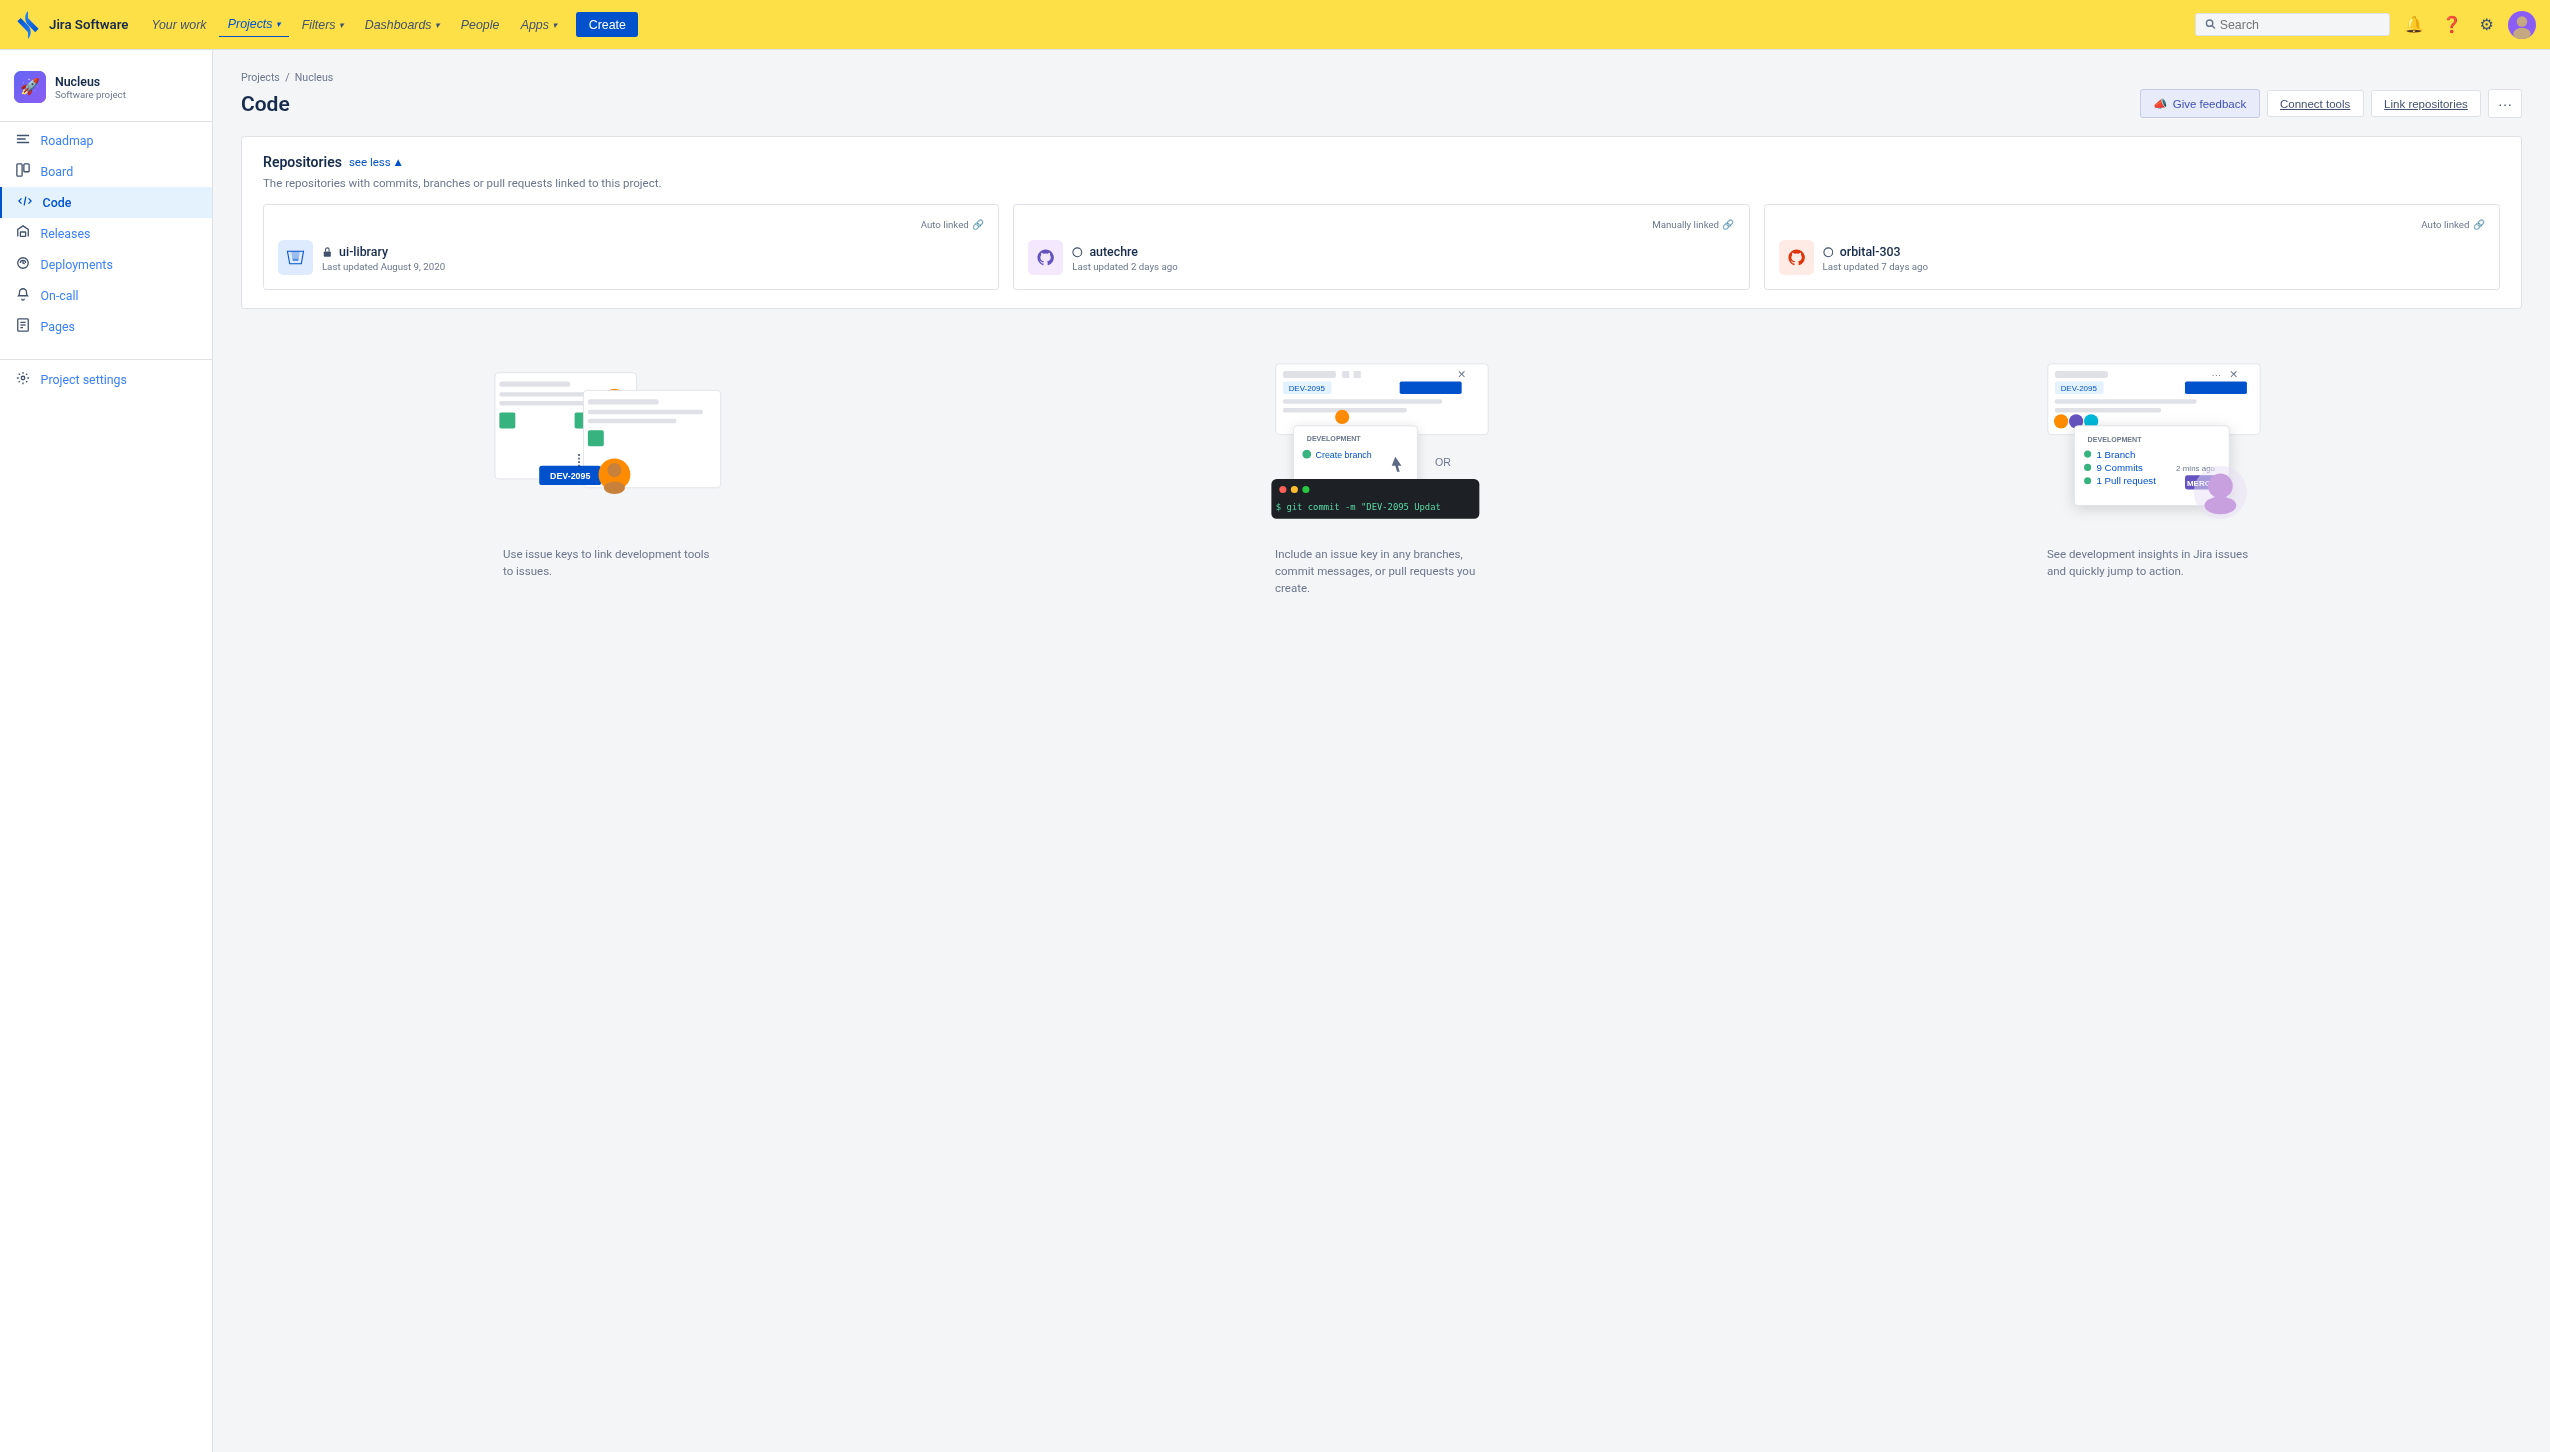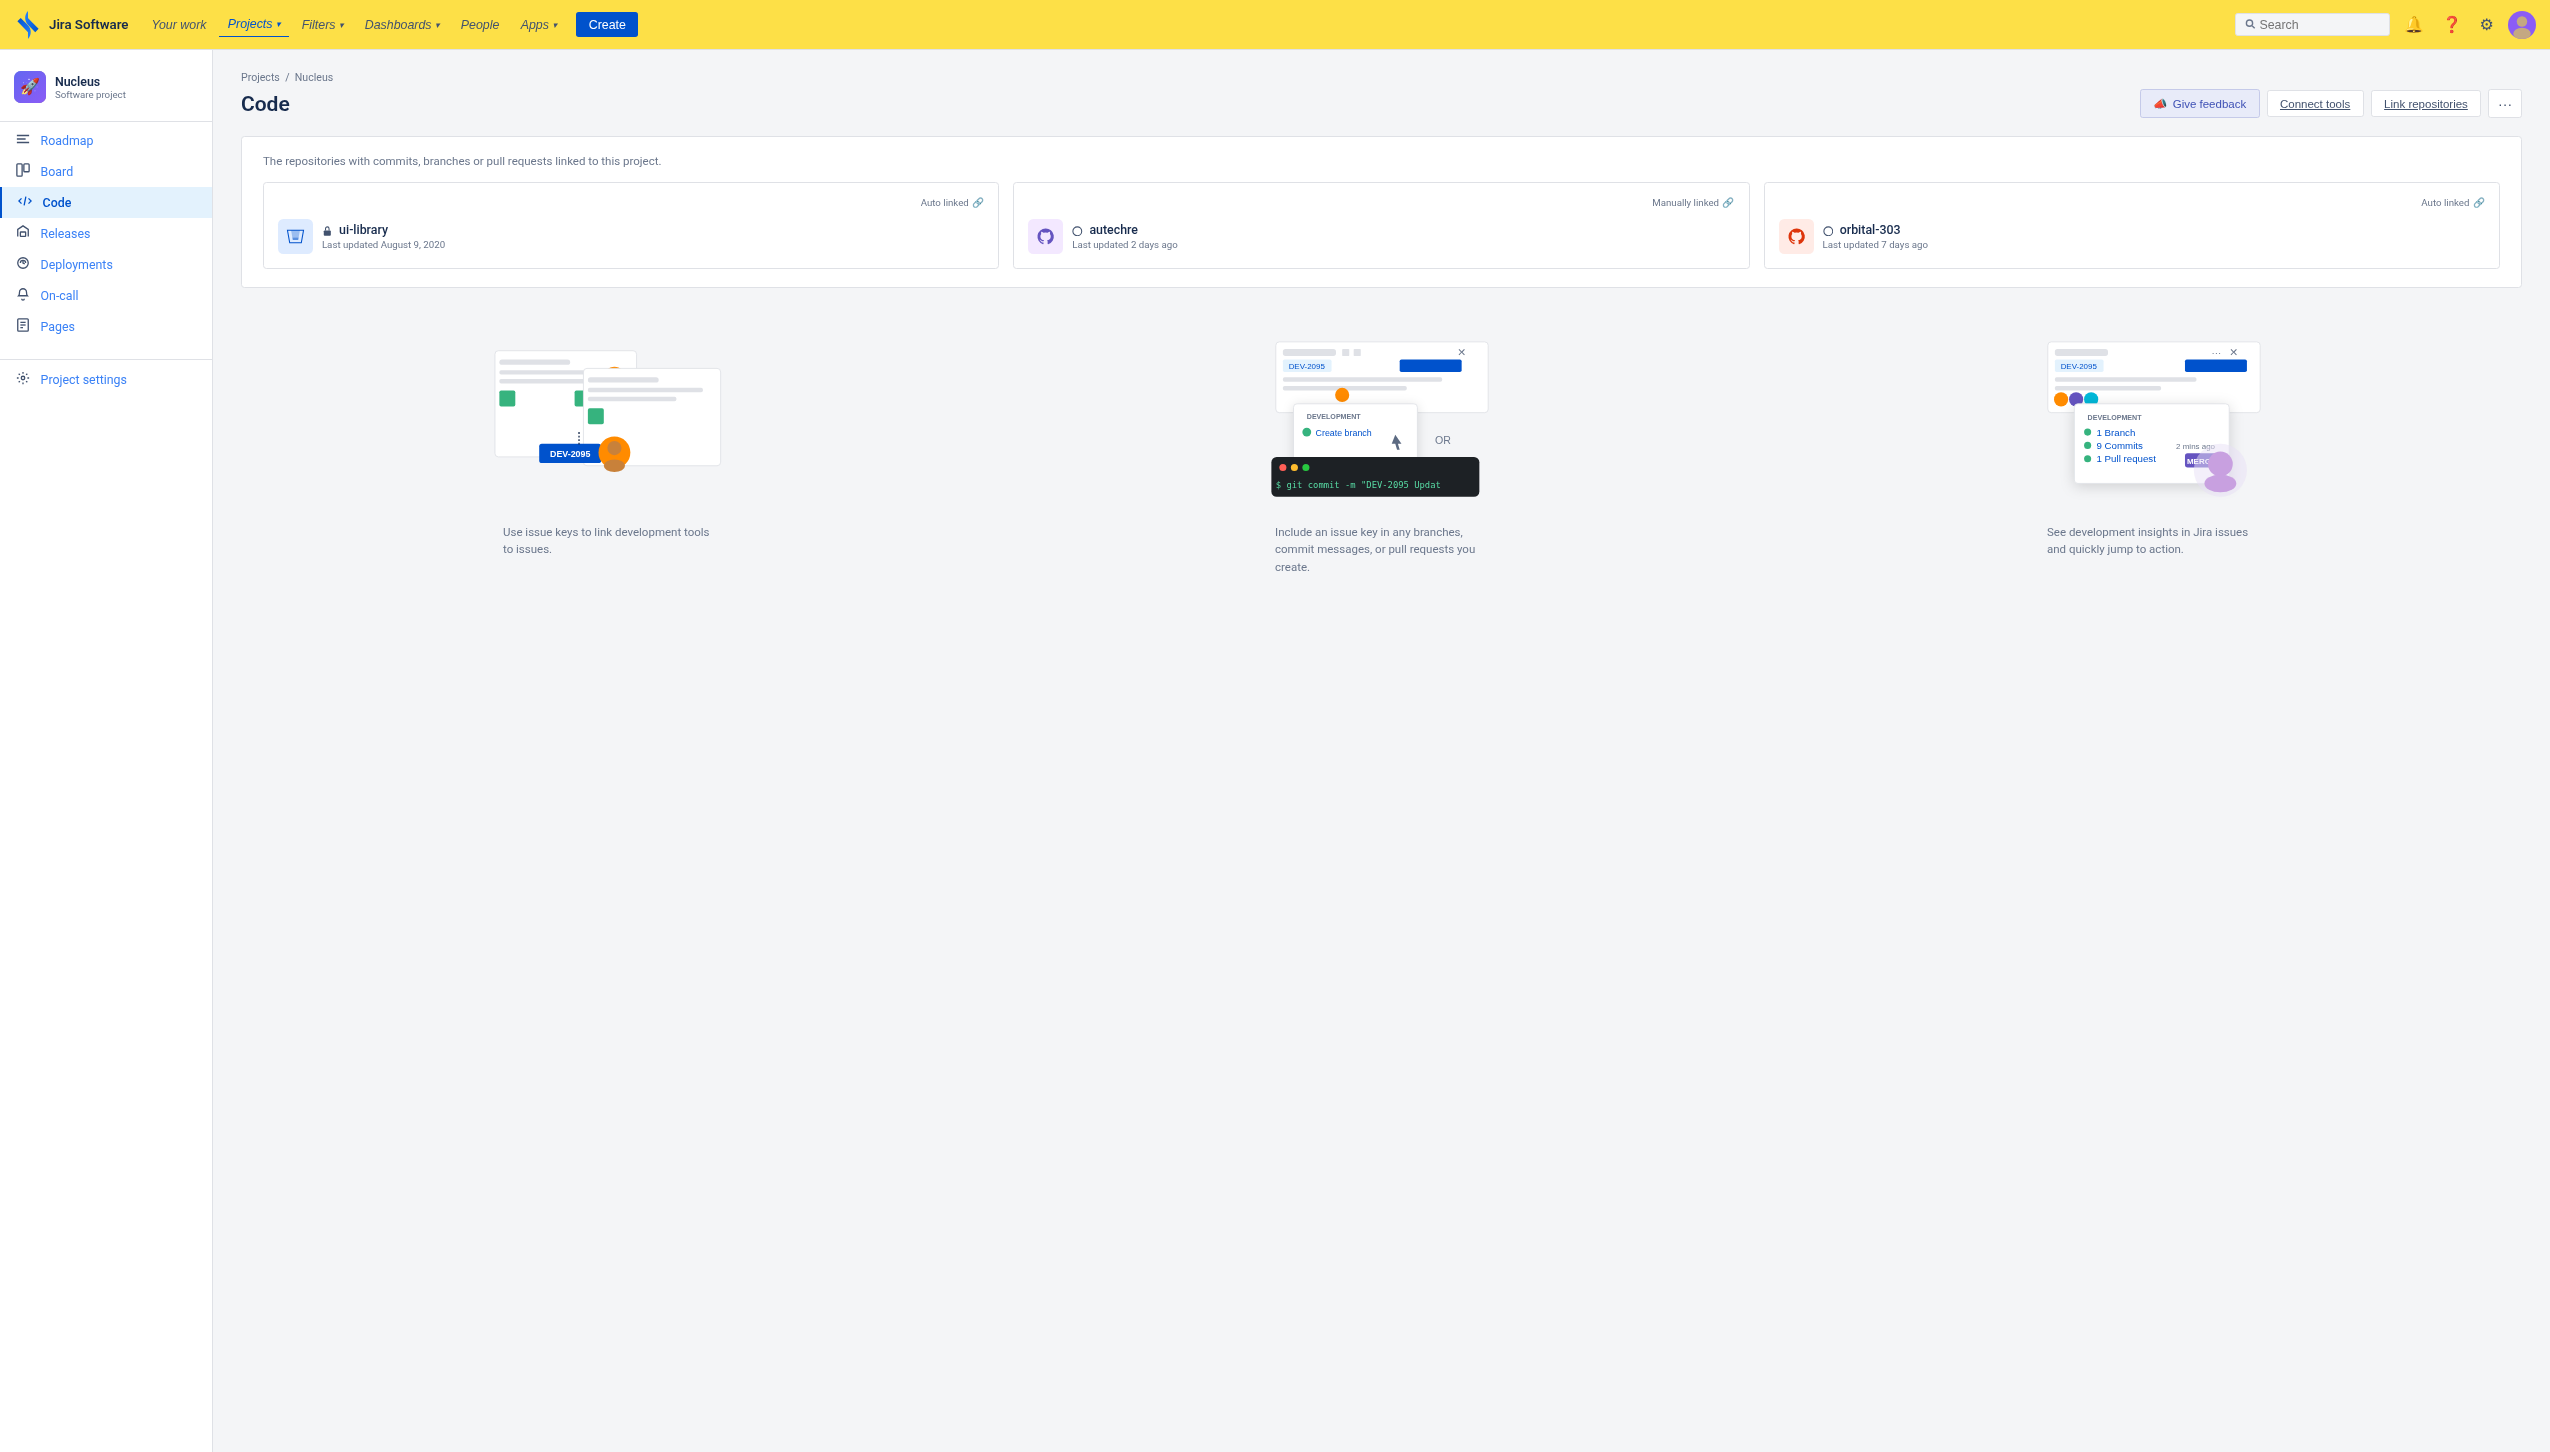--- a/index.html
+++ b/index.html
@@ -20,21 +20,21 @@
     }
     .nav-link.active { color: #0052cc; border-bottom: 1.8px solid #0052cc; border-radius: 0; }
     .nav-link-chevron { font-size: 8.9px; }
     .nav-create-btn {
       background: #0052cc; color: #fff; border: none; border-radius: 2.7px;
       padding: 5.3px 12.4px; font-size: 12.4px; font-weight: 500; cursor: pointer; margin-left: 7px;
     }
     .nav-right { display: flex; align-items: center; gap: 10.6px; margin-left: auto; }
     .nav-search {
       display: flex; background: #f4f5f7; border: 1.8px solid #dfe1e6;
-      border-radius: 2.7px; padding: 3.5px 8.9px; gap: 3px; width: 155px; cursor: text;
+      border-radius: 2.7px; padding: 3.5px 8.9px; gap: 3px; width: 195px; cursor: text;
     }
     .nav-search input { border: none; background: transparent; outline: none; font-size: 12.4px; color: #172b4d; width: 100%; }
     .nav-icon-btn { background: none; border: none; cursor: pointer; color: #42526e; font-size: 16px; padding: 3.5px; border-radius: 50%; }
     .nav-avatar { width: 28px; height: 28px; border-radius: 50%; background: #8b5cf6; display: flex; align-items: center; justify-content: center; overflow: hidden; cursor: pointer; }
 
     
     .layout { display: flex; margin-top: 50px; min-height: calc(100vh - 50px); }
 
     
     .sidebar {
@@ -295,20 +295,27 @@
           <span>📣</span>
           <span>Give feedback</span>
         </button>
         <button class="btn-secondary">Connect tools</button>
         <button class="btn-secondary">Link repositories</button>
         <button class="btn-more">···</button>
       </div>
     </div>
 
     <div class="repos-card">
+      <div class="repos-header">
+        <span class="repos-title">Repositories</span>
+        <span class="repos-toggle">
+          <span>see less</span>
+          <span>▲</span>
+        </span>
+      </div>
       <div class="repos-subtitle">The repositories with commits, branches or pull requests linked to this project.</div>
       <div class="repos-grid">
 
         <div class="repo-card">
           <div class="repo-link-type">
             <span>Auto linked</span>
             <span>🔗</span>
           </div>
           <div class="repo-info">
             <div class="repo-icon blue">

